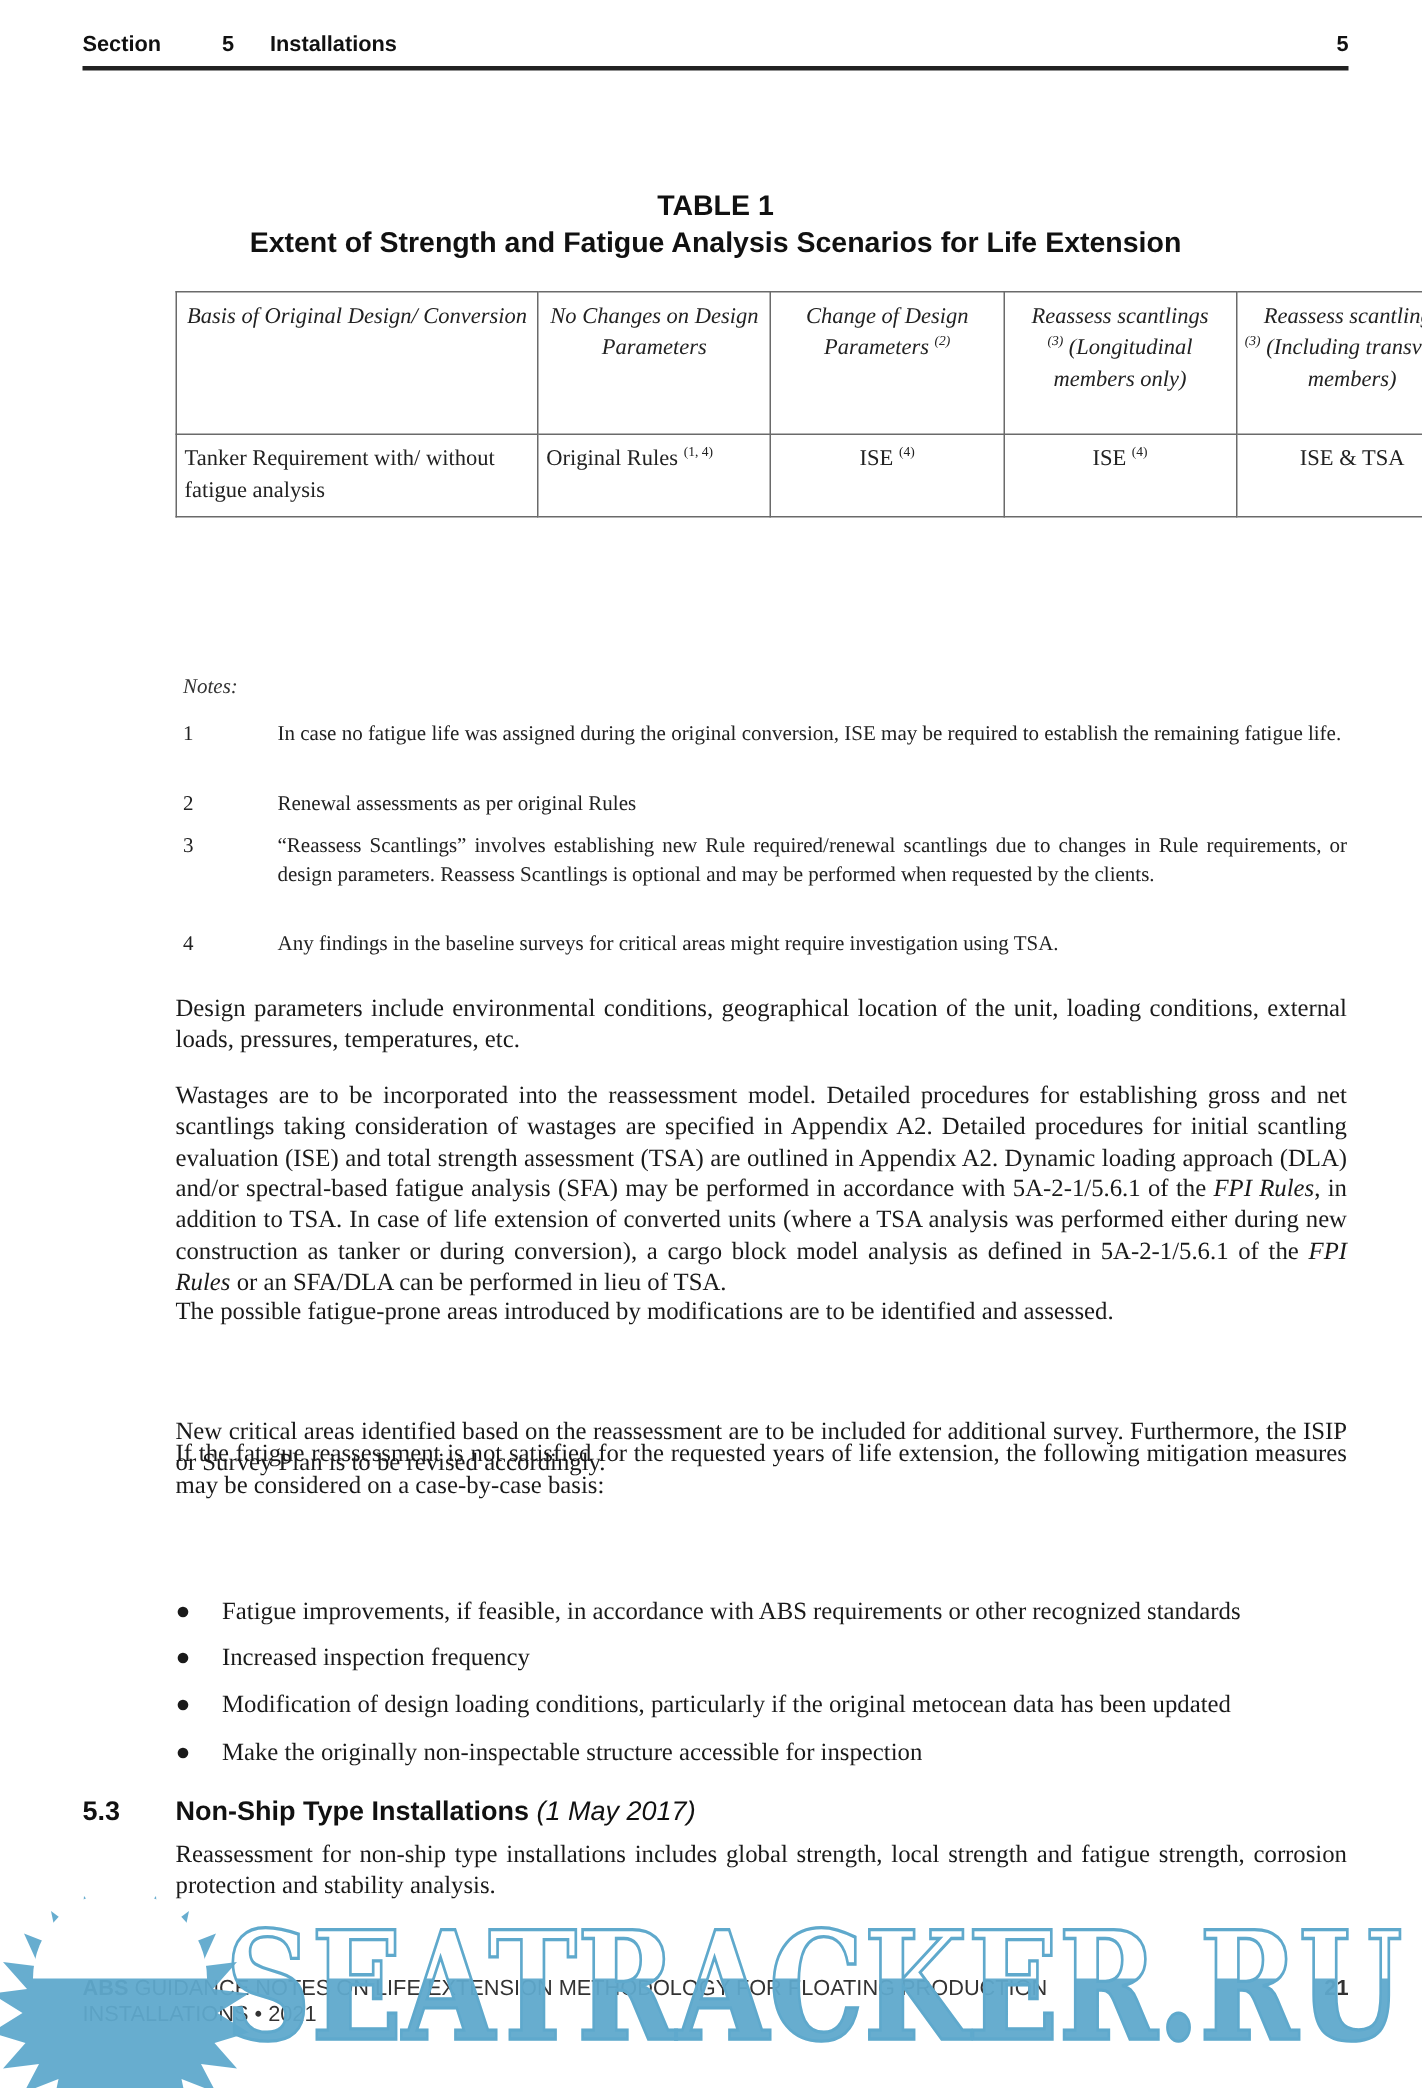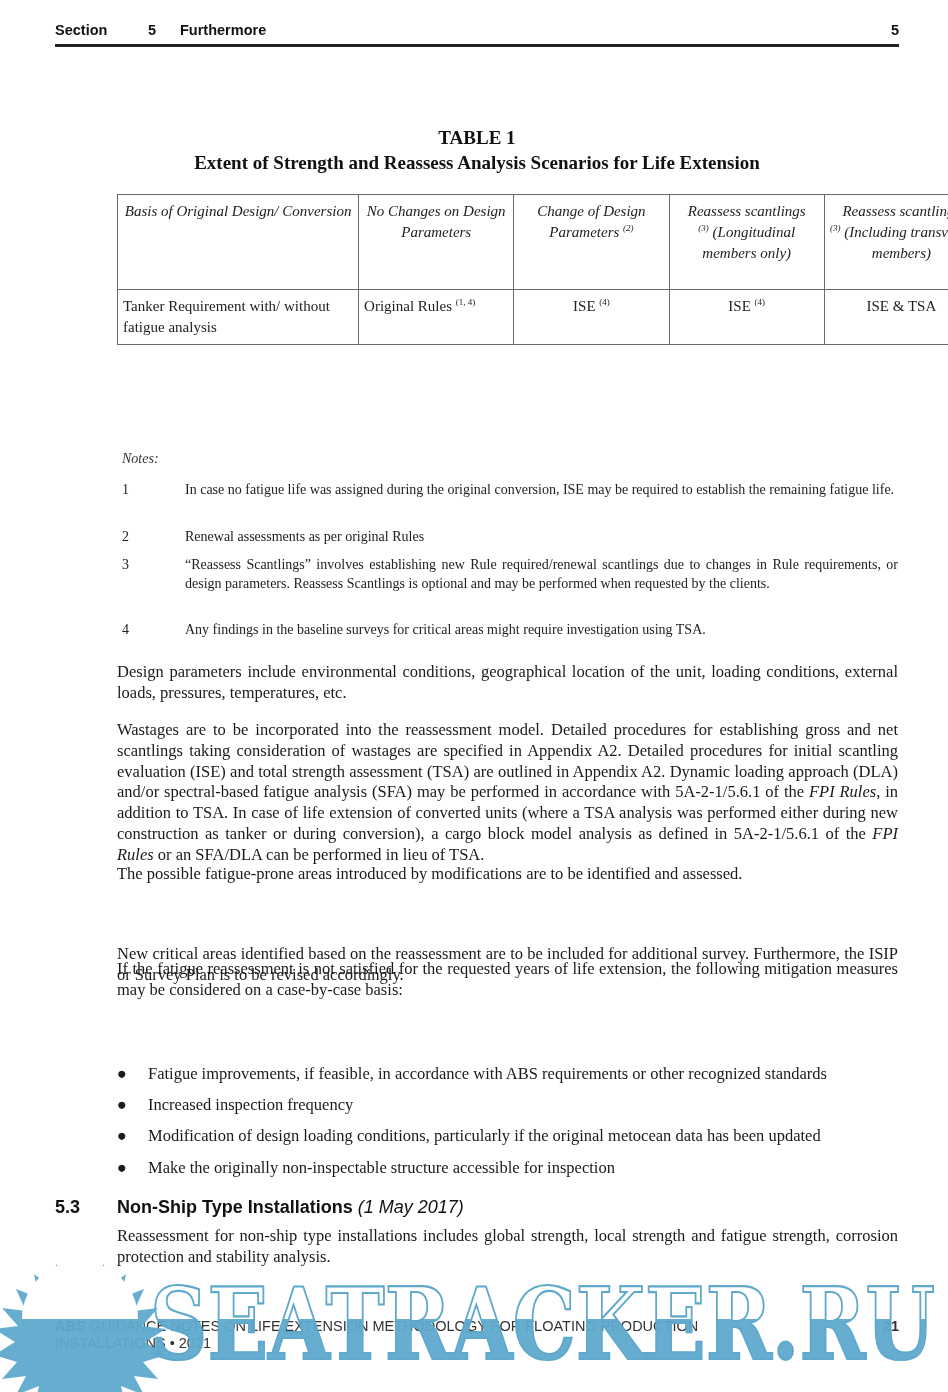--- a/index.html
+++ b/index.html
@@ -8,21 +8,21 @@
 
   .header { position: absolute; left: 55px; top: 22px; width: 844px; height: 26px;
     font-family: "Liberation Sans", sans-serif; font-weight: bold; font-size: 14.5px; color: #111; }
   .header .sec { position: absolute; left: 0; top: 0; }
   .header .num { position: absolute; left: 93px; top: 0; }
   .header .title { position: absolute; left: 125px; top: 0; }
   .header .pg { position: absolute; right: 0; top: 0; }
   .header-rule { position: absolute; left: 55px; top: 44px; width: 844px; height: 3px; background: #222; }
 
   .table-caption { position: absolute; left: 55px; width: 844px; text-align: center;
-    font-family: Liberation Serif, serif; font-weight: bold; color: #111; }
+    font-family: Liberation Sans, sans-serif; font-weight: bold; color: #111; }
   .cap1 { top: 127px; font-size: 19px; }
   .cap2 { top: 152px; font-size: 19px; }
 
   table.t1 { position: absolute; left: 117px; top: 194px; width: 862px; border-collapse: collapse;
     font-size: 15px; color: #222; }
   table.t1 td, table.t1 th { border: 1.5px solid #6a6a6a; vertical-align: top; padding: 6px 5px; line-height: 21px; }
   table.t1 th { font-weight: normal; font-style: italic; text-align: center; height: 95px; }
   table.t1 td { text-align: center; }
   table.t1 td.left { text-align: left; }
   table.t1 sup { font-size: 9px; vertical-align: 6px; line-height: 0; }
@@ -55,27 +55,27 @@
   .footer .fp { position: absolute; right: 0; top: 0; font-weight: bold; }
 
   .watermark { position: absolute; left: 0; top: 1262px; width: 948px; height: 130px; z-index: 2; pointer-events: none; }
 </style>
 </head>
 <body>
 
 <div class="header">
   <span class="sec">Section</span>
   <span class="num">5</span>
-  <span class="title">Furthermore</span>
+  <span class="title">Installations</span>
   <span class="pg">5</span>
 </div>
 <div class="header-rule"></div>
 
 <div class="table-caption cap1">TABLE 1</div>
-<div class="table-caption cap2">Extent of Strength and Reassess Analysis Scenarios for Life Extension</div>
+<div class="table-caption cap2">Extent of Strength and Fatigue Analysis Scenarios for Life Extension</div>
 
 <table class="t1">
   <tbody>
       <tr>
     <th class="c1"><span>Basis of Original Design/ Conversion</span></th>
     <th class="c2"><span>No Changes on Design Parameters</span></th>
     <th class="c3"><span>Change of Design Parameters</span> <sup>(2)</sup></th>
     <th class="c4"><span>Reassess scantlings</span><br><sup>(3)</sup> <span>(Longitudinal members only)</span></th>
     <th class="c5"><span>Reassess scantlings</span><br><sup>(3)</sup> <span>(Including transverse members)</span></th>
   </tr>

